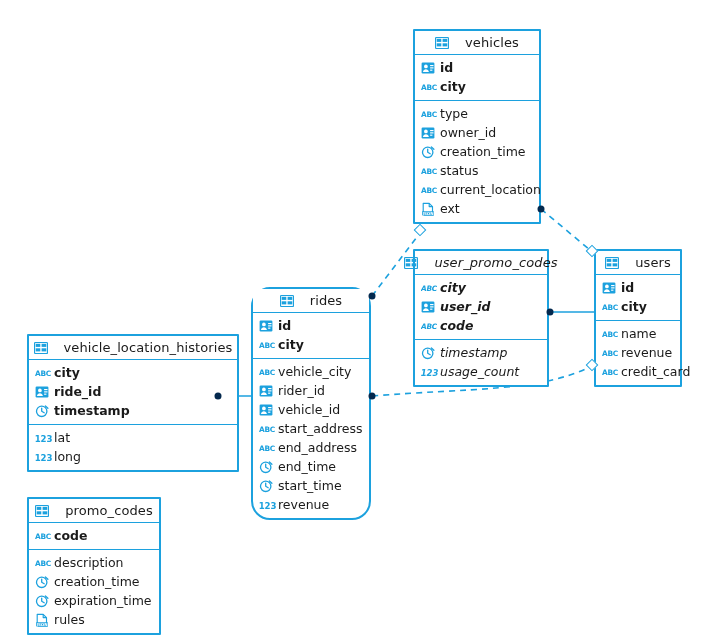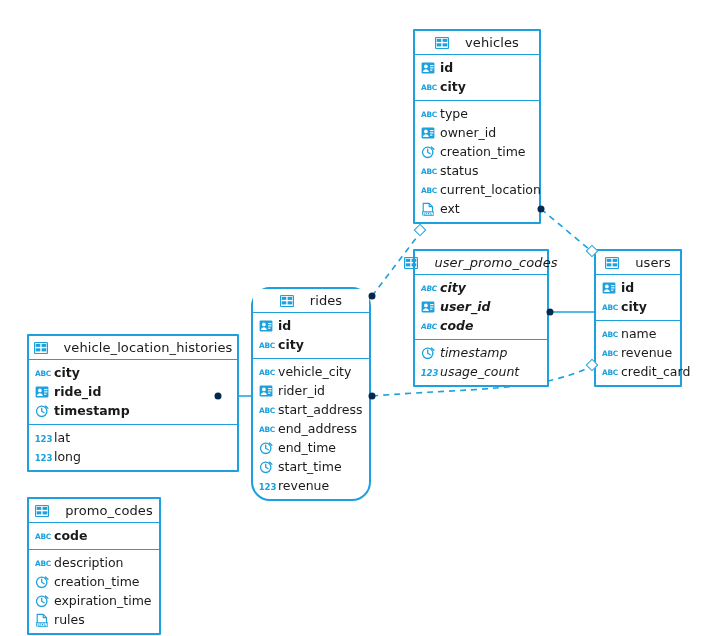--- a/index.html
+++ b/index.html
@@ -374,20 +374,33 @@
               <path d="M1.9 11.1c0.35-1.9 1.6-2.8 3.0-2.8s2.65 0.9 3.0 2.8z" fill="#ffffff"></path>
               <rect x="9.1" y="4.0" width="3.4" height="1.15" fill="#ffffff"></rect>
               <rect x="9.1" y="6.3" width="3.4" height="1.15" fill="#ffffff"></rect>
               <rect x="9.1" y="8.6" width="2.3" height="1.15" fill="#ffffff"></rect>
             </svg>
           </span>
           <span class="field-name">rider_id</span>
         </div>
         <div class="field-row">
           <span class="icon">
+            <svg width="14" height="14" viewBox="0 0 14 14">
+              <rect x="0.6" y="1.6" width="12.8" height="10.8" rx="1.2" fill="#1CA1DE"></rect>
+              <circle cx="4.9" cy="5.4" r="1.85" fill="#ffffff"></circle>
+              <path d="M1.9 11.1c0.35-1.9 1.6-2.8 3.0-2.8s2.65 0.9 3.0 2.8z" fill="#ffffff"></path>
+              <rect x="9.1" y="4.0" width="3.4" height="1.15" fill="#ffffff"></rect>
+              <rect x="9.1" y="6.3" width="3.4" height="1.15" fill="#ffffff"></rect>
+              <rect x="9.1" y="8.6" width="2.3" height="1.15" fill="#ffffff"></rect>
+            </svg>
+          </span>
+          <span class="field-name">vehicle_id</span>
+        </div>
+        <div class="field-row">
+          <span class="icon">
             <svg width="16" height="14" viewBox="0 0 16 14">
               <text x="8" y="10.4" font-family="DejaVu Sans, Liberation Sans, sans-serif" font-size="7.4" font-weight="bold" fill="#1CA1DE" text-anchor="middle" letter-spacing="-0.2">ABC</text>
             </svg>
           </span>
           <span class="field-name">start_address</span>
         </div>
         <div class="field-row">
           <span class="icon">
             <svg width="16" height="14" viewBox="0 0 16 14">
               <text x="8" y="10.4" font-family="DejaVu Sans, Liberation Sans, sans-serif" font-size="7.4" font-weight="bold" fill="#1CA1DE" text-anchor="middle" letter-spacing="-0.2">ABC</text>

